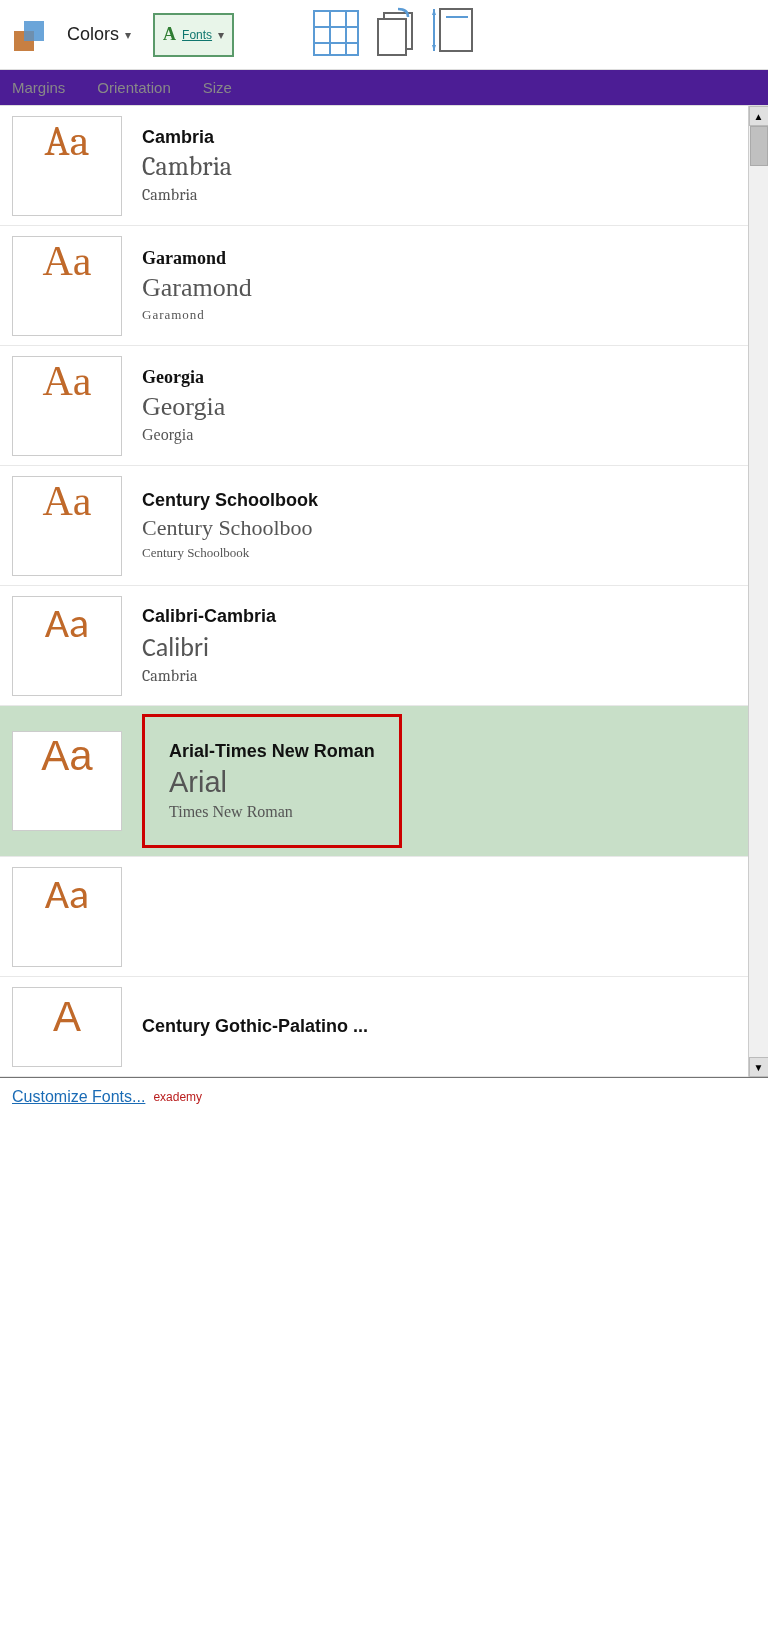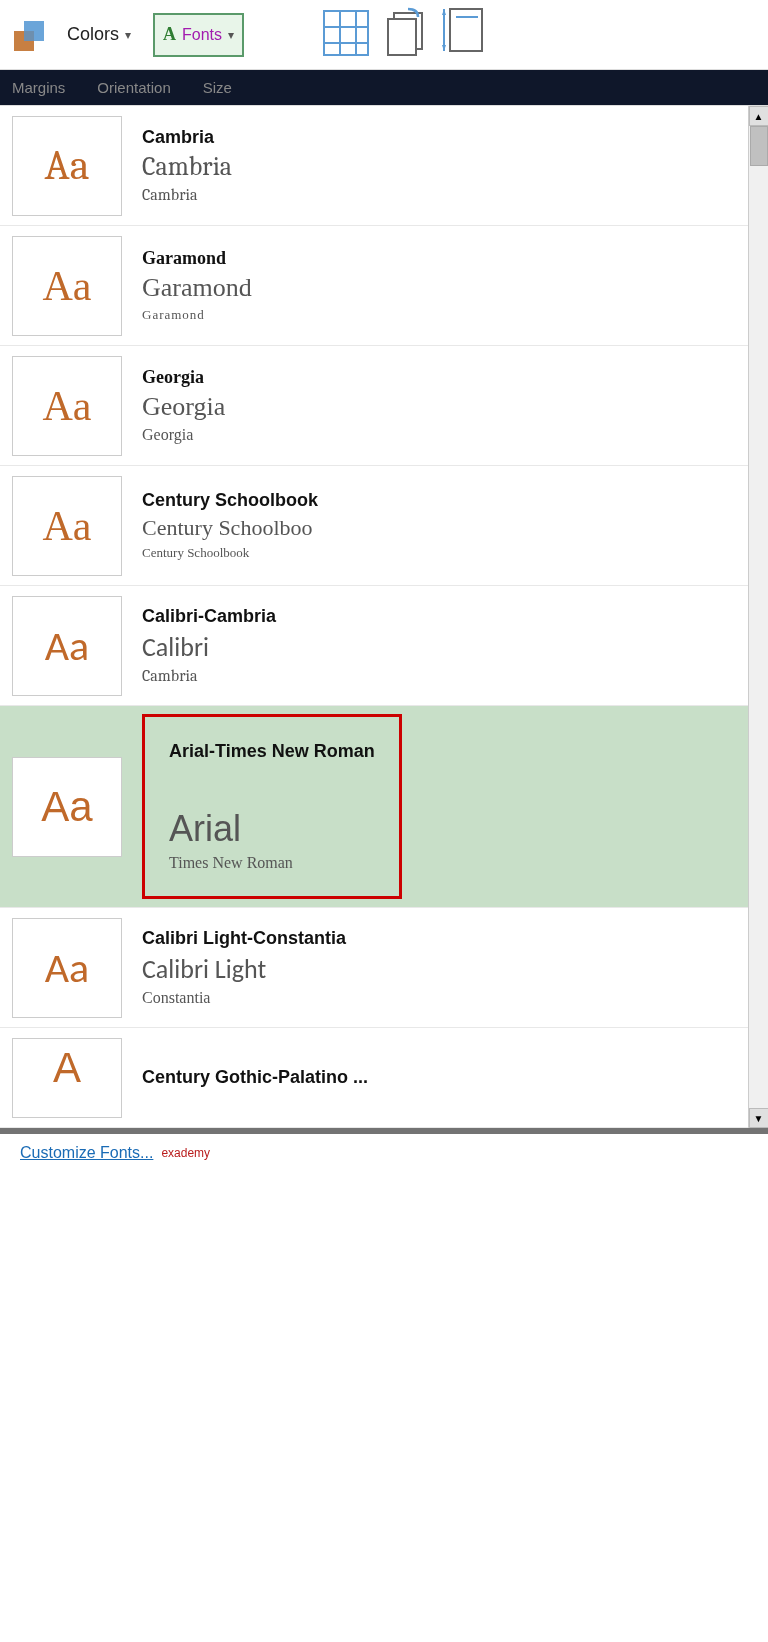--- a/index.html
+++ b/index.html
@@ -54,38 +54,39 @@
       background: #e8f5e9;
       height: 44px;
     }
     .fonts-a {
       font-size: 18px;
       font-weight: bold;
       color: #2e7d32;
       font-family: serif;
     }
     .fonts-label {
-      font-size: 16px;
-      color: #a21caf;
+      font-size: 12px;
+      color: #0f766e;
+      text-decoration: underline;
     }
 
     
     .toolbar-icons {
       display: flex;
       align-items: center;
       gap: 8px;
       margin-left: 60px;
     }
 
     
     .sub-toolbar {
       display: flex;
       align-items: center;
       padding: 2px 12px;
-      background: #0f172a;
+      background: #4c1d95;
       border-bottom: 1px solid #ddd;
       height: 36px;
     }
     .sub-toolbar-labels {
       display: flex;
       gap: 32px;
       color: #888;
       font-size: 15px;
     }
 
@@ -158,21 +159,20 @@
     }
     .font-item.selected {
       background: #c8dfc8;
     }
 
     .font-preview-box {
       width: 110px;
       height: 100px;
       border: 1px solid #ccc;
       display: flex;
-      align-items: center;
       justify-content: center;
       background: #fff;
       flex-shrink: 0;
       margin-right: 20px;
     }
     .font-preview-text {
       font-size: 42px;
       color: #c0692a;
     }
 
@@ -191,23 +191,23 @@
       color: #555;
       font-size: 22px;
     }
     .font-name-sample2 {
       color: #555;
       font-size: 16px;
     }
 
     
     .bottom-bar {
-      padding: 10px 20px;
-      background: #fff;
-      border-top: 6px solid #737373;
+      padding: 10px 12px;
+      background: #fff;
+      border-top: 1px solid #737373;
       display: flex;
       align-items: center;
     }
     .customize-link {
       color: #1a6bb5;
       font-size: 16px;
       text-decoration: underline;
       cursor: pointer;
     }
     .watermark {
@@ -348,34 +348,29 @@
       </div>
     </div>
 
     <div class="font-item selected">
       <div class="font-preview-box">
         <span class="font-preview-text" style="font-family: Arial, sans-serif;">Aa</span>
       </div>
       <div style="border: 3px solid #cc0000; padding: 24px; display: inline-block;">
         <div class="font-info">
           <span class="font-name-bold">Arial-Times New Roman</span>
-          <span class="font-name-sample" style="font-family: Arial, sans-serif; font-size: 36px; margin-top: 42px;">Arial</span>
+          <span class="font-name-sample" style="font-family: Arial, sans-serif; font-size: 29px;">Arial</span>
           <span class="font-name-sample2" style="font-family: 'Times New Roman', Times, serif;">Times New Roman</span>
         </div>
       </div>
     </div>
 
     <div class="font-item">
       <div class="font-preview-box">
         <span class="font-preview-text" style="font-family: 'Calibri Light', Calibri, sans-serif; font-weight: 300;">Aa</span>
-      </div>
-      <div class="font-info">
-        <span class="font-name-bold">Calibri Light-Constantia</span>
-        <span class="font-name-sample" style="font-family: 'Calibri Light', Calibri, sans-serif; font-weight: 300; font-size: 26px;">Calibri Light</span>
-        <span class="font-name-sample2" style="font-family: Constantia, serif;">Constantia</span>
       </div>
     </div>
 
     <div class="font-item" style="min-height: 100px; overflow: hidden;">
       <div class="font-preview-box" style="height: 80px; align-items: flex-start; padding-top: 8px;">
         <span class="font-preview-text" style="font-family: 'Century Gothic', sans-serif; font-size: 42px; line-height: 1;">A</span>
       </div>
       <div class="font-info">
         <span class="font-name-bold">Century Gothic-Palatino ...</span>
       </div>

